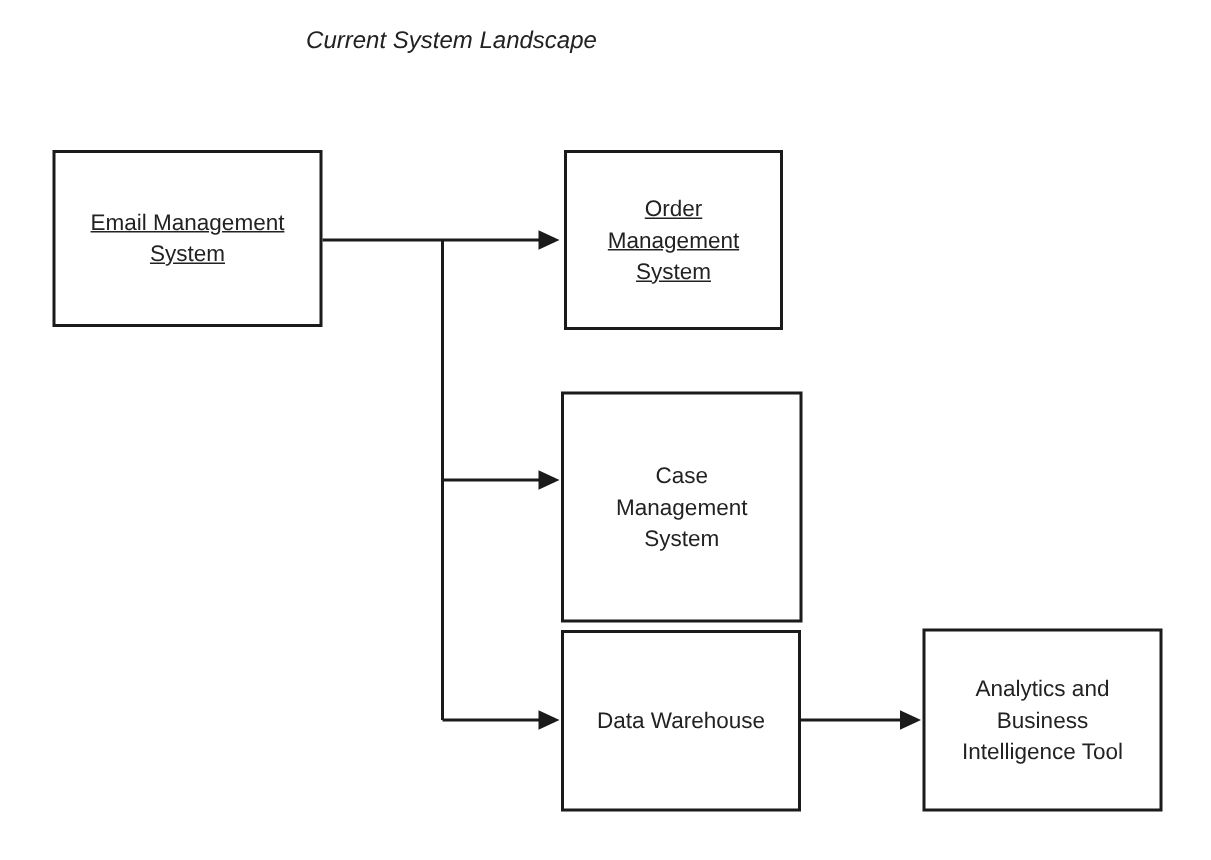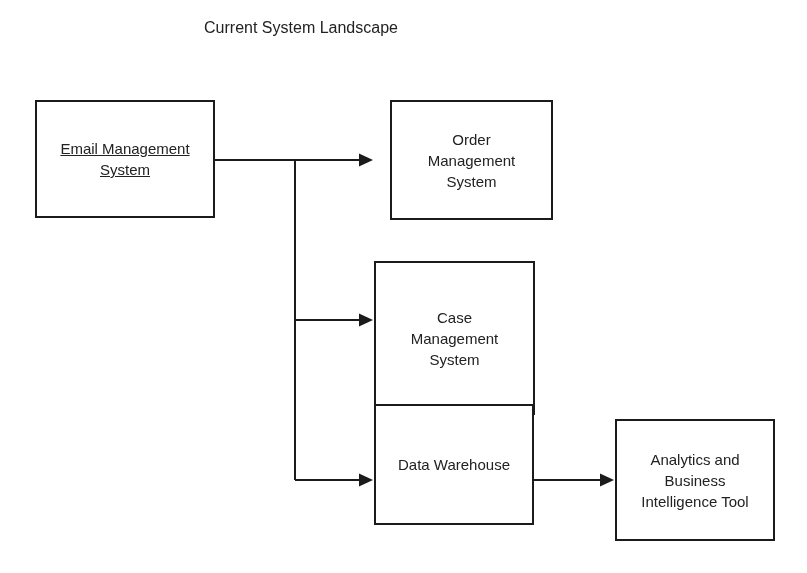--- a/index.html
+++ b/index.html
@@ -16,40 +16,41 @@
     overflow: hidden;
   }
   .diagram-title {
     position: absolute;
     left: 171px;
     top: 19px;
     width: 260px;
     text-align: center;
     font-size: 16px;
     color: #222222;
+    font-style: italic;
   }
   .node {
     position: absolute;
     box-sizing: border-box;
     background: #ffffff;
     border: 2px solid #1b1b1b;
     display: flex;
     align-items: center;
     justify-content: center;
     text-align: center;
     font-size: 15px;
     line-height: 1.4;
     color: #222222;
     white-space: pre-line;
     padding: 4px;
   }
   .node-email     { left: 35px;  top: 100px; width: 180px; height: 118px; text-decoration: underline; }
-  .node-order     { left: 390px; top: 100px; width: 163px; height: 120px; }
+  .node-order     { left: 376px; top: 100px; width: 146px; height: 120px; text-decoration: underline; }
   .node-case      { left: 374px; top: 261px; width: 161px; height: 154px; }
-  .node-warehouse { left: 374px; top: 404px; width: 160px; height: 121px; }
+  .node-warehouse { left: 374px; top: 420px; width: 160px; height: 121px; }
   .node-analytics { left: 615px; top: 419px; width: 160px; height: 122px; }
   .connector-layer {
     position: absolute;
     left: 0;
     top: 0;
     pointer-events: none;
   }
   .connector-layer line {
     stroke: #1b1b1b;
     stroke-width: 2;

